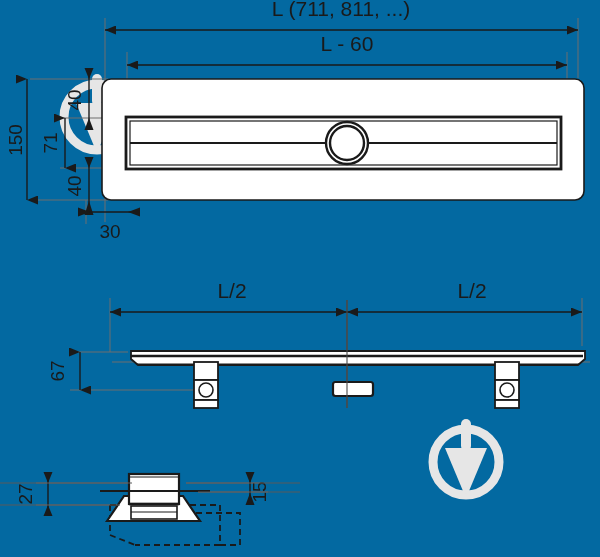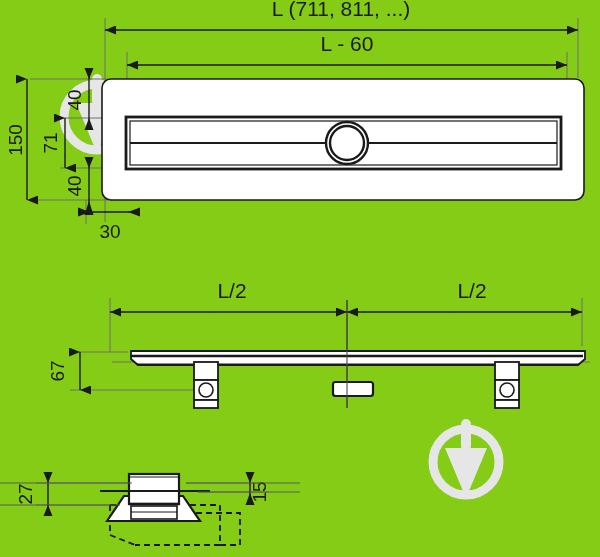--- a/index.html
+++ b/index.html
@@ -7,21 +7,21 @@
     padding: 0;
     background: #ffffff;
   }
   body {
     font-family: "Liberation Sans", sans-serif;
   }
   #drawing-root {
     position: relative;
     width: 600px;
     height: 557px;
-    background: #84cc16;
+    background: #0369a1;
     overflow: hidden;
   }
   #drawing-svg {
     display: block;
     width: 600px;
     height: 557px;
   }
   .dimtext {
     font-family: "Liberation Sans", sans-serif;
     font-size: 19px;

